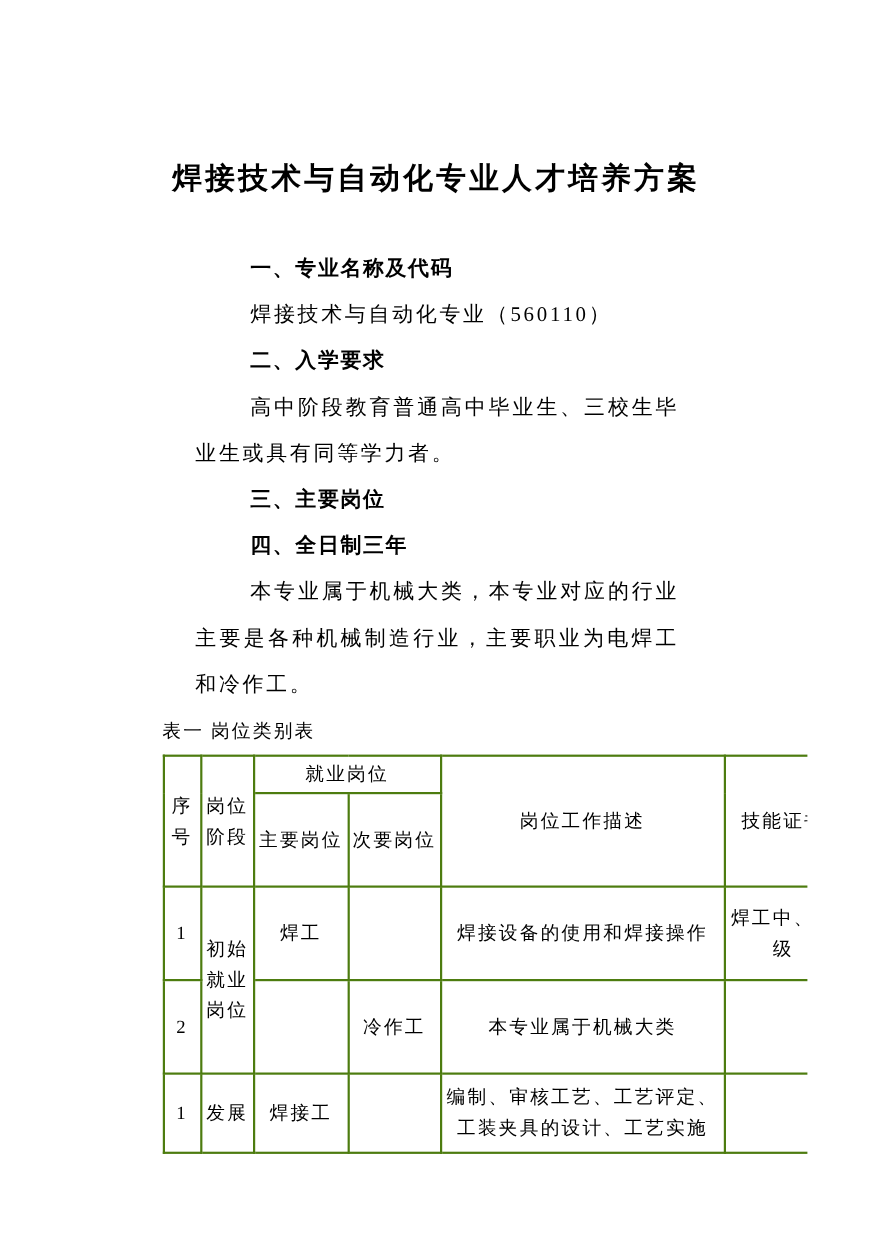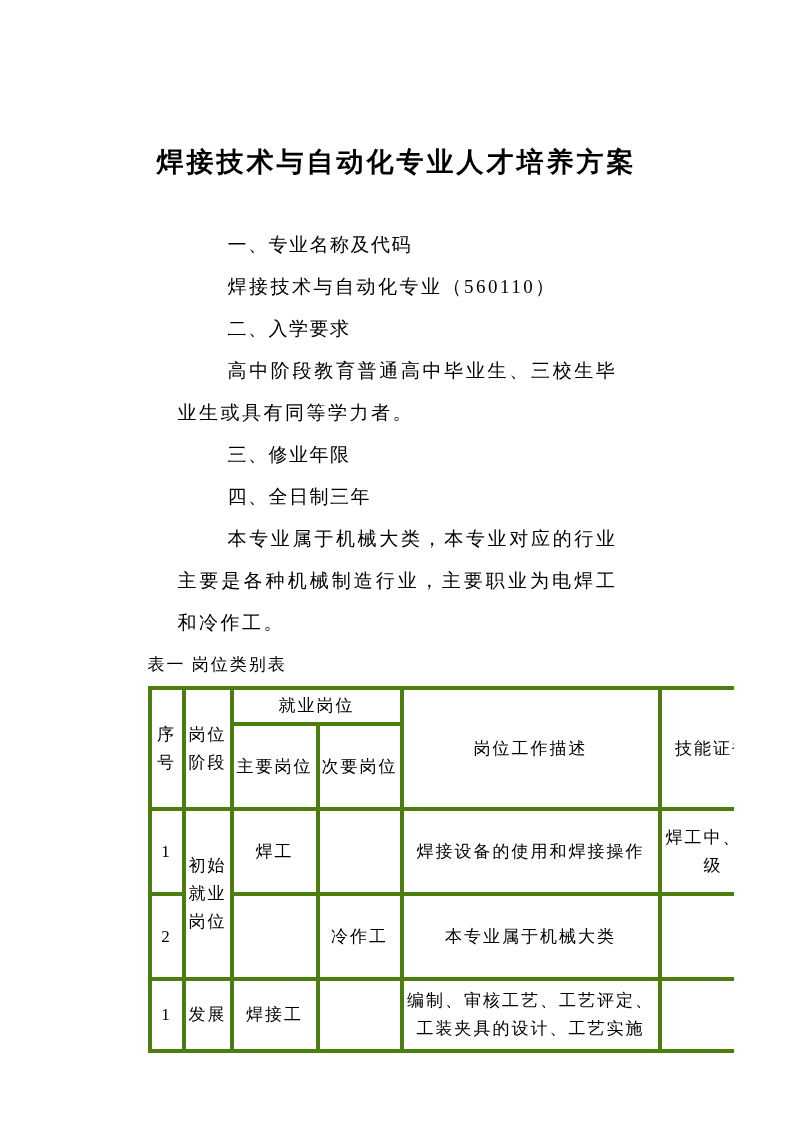--- a/index.html
+++ b/index.html
@@ -22,21 +22,21 @@
     font-size: 27px;
     letter-spacing: 3px;
     font-family: "Liberation Serif", serif;
   }
   .content {
     margin-left: 118px;
     margin-right: 116px; 
   }
   .sec-heading {
     font-family: "Liberation Sans", sans-serif;
-    font-weight: normal;
+    font-weight: bold;
     font-size: 19px;
     letter-spacing: 1.5px;
     line-height: 42px;
     text-indent: 50px;
   }
   .para {
     font-size: 19px;
     letter-spacing: 2.5px;
     line-height: 42px;
     text-indent: 50px;
@@ -50,21 +50,21 @@
     margin-left: -30px;
     width: 617px;
   }
   table.jobs-table {
     margin-left: -30px;
     width: 617px;
     border-collapse: collapse;
     table-layout: fixed;
   }
   table.jobs-table td {
-    border: 4px solid #4d7c0f;
+    border: 2px solid #4d7c0f;
     font-size: 17px;
     letter-spacing: 2px;
     line-height: 28px;
     text-align: center;
     vertical-align: middle;
     padding: 2px;
     overflow: hidden;
     word-break: break-word;
   }
   tr.hr1 { height: 30px; }
@@ -90,21 +90,21 @@
   <div class="doc-title">焊接技术与自动化专业人才培养方案</div>
 
   <div class="content">
 
     <div class="sec-heading">一、专业名称及代码</div>
     <div class="para">焊接技术与自动化专业（560110）</div>
 
     <div class="sec-heading">二、入学要求</div>
     <div class="para">高中阶段教育普通高中毕业生、三校生毕业生或具有同等学力者。</div>
 
-    <div class="sec-heading">三、修业年限</div>
+    <div class="sec-heading">三、主要岗位</div>
 
     <div class="sec-heading">四、全日制三年</div>
     <div class="para">本专业属于机械大类，本专业对应的行业主要是各种机械制造行业，主要职业为电焊工和冷作工。</div>
 
     <div class="table-caption">表一 岗位类别表</div>
 
     <table class="jobs-table">
       <colgroup>
         <col style="width:34px">
         <col style="width:48px">

